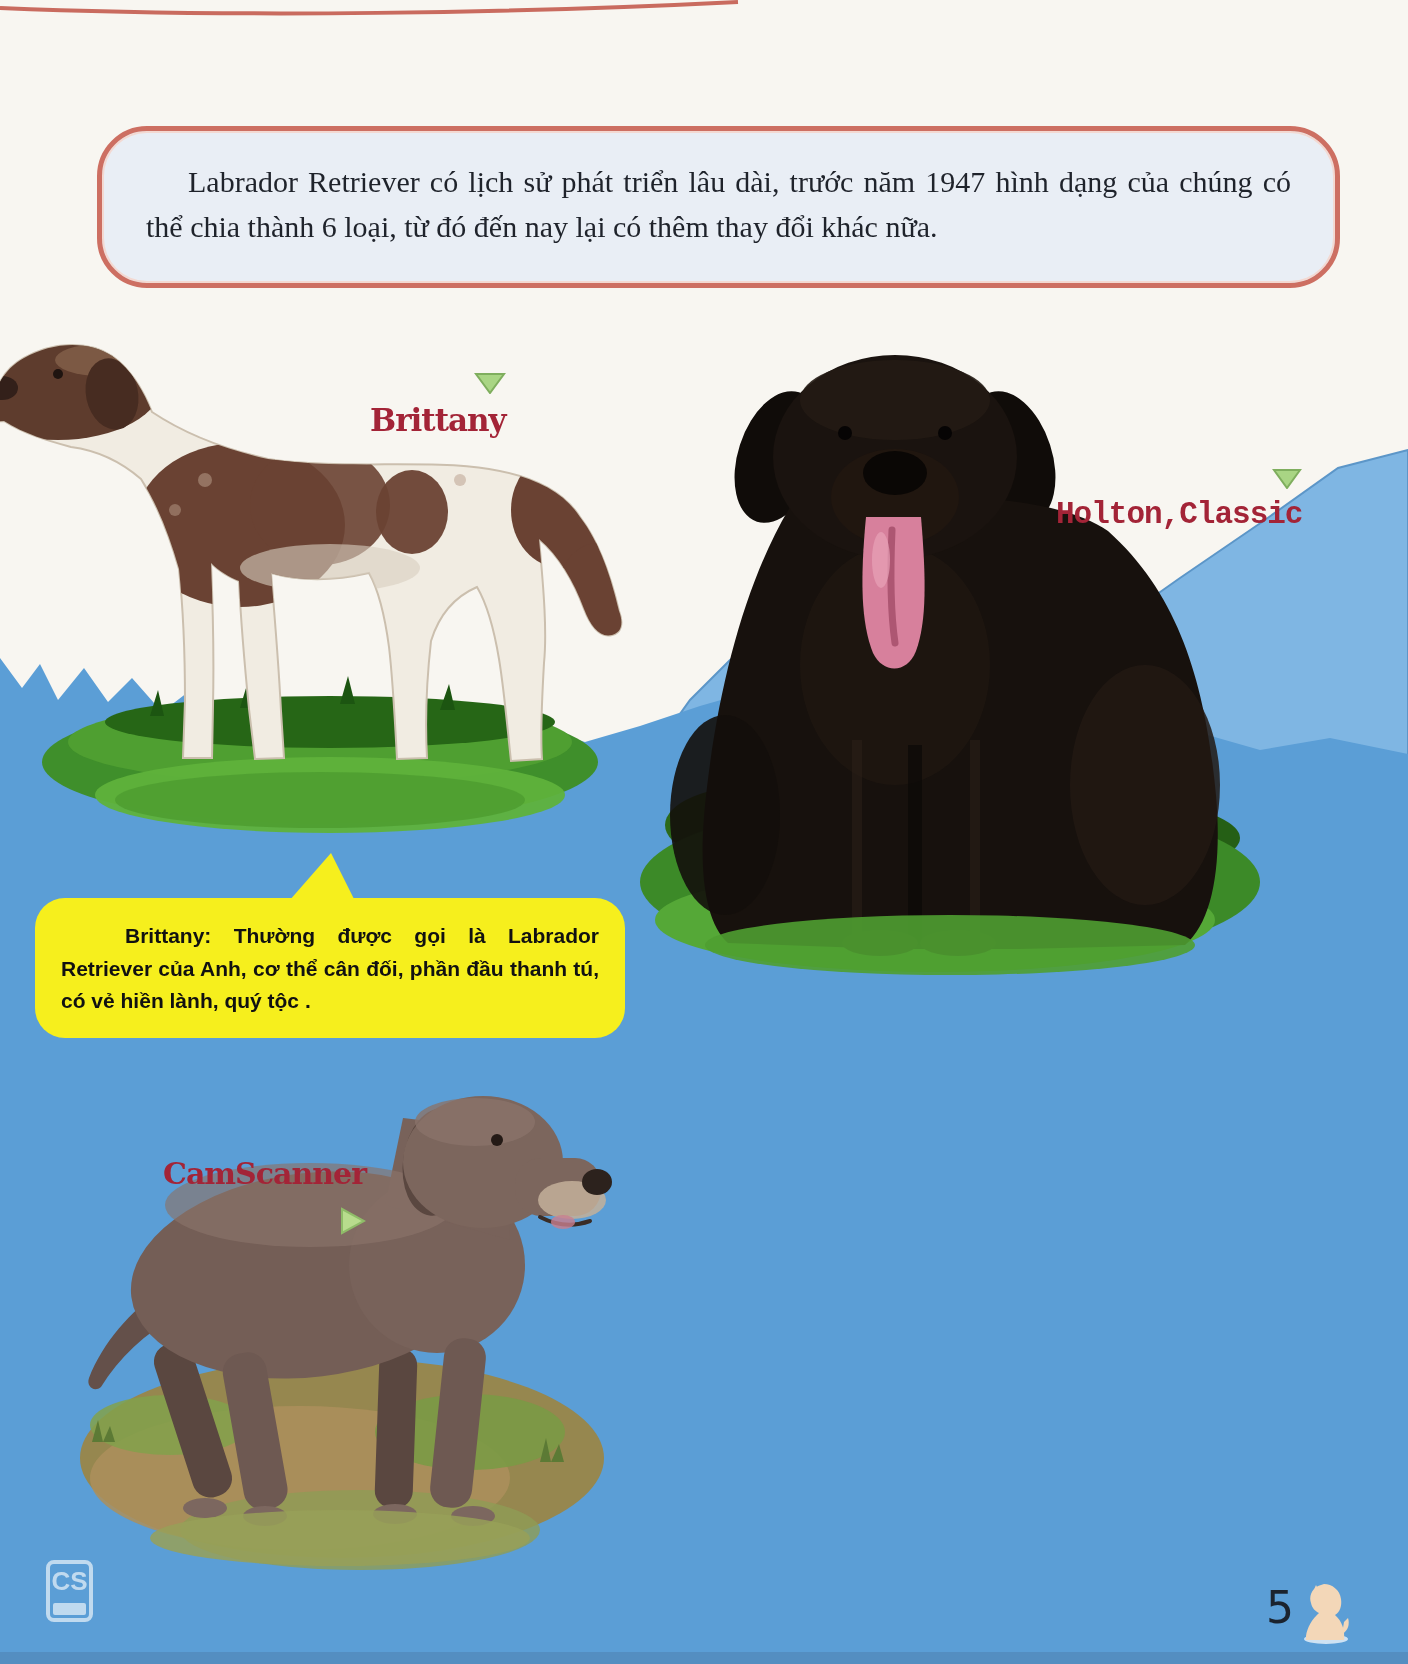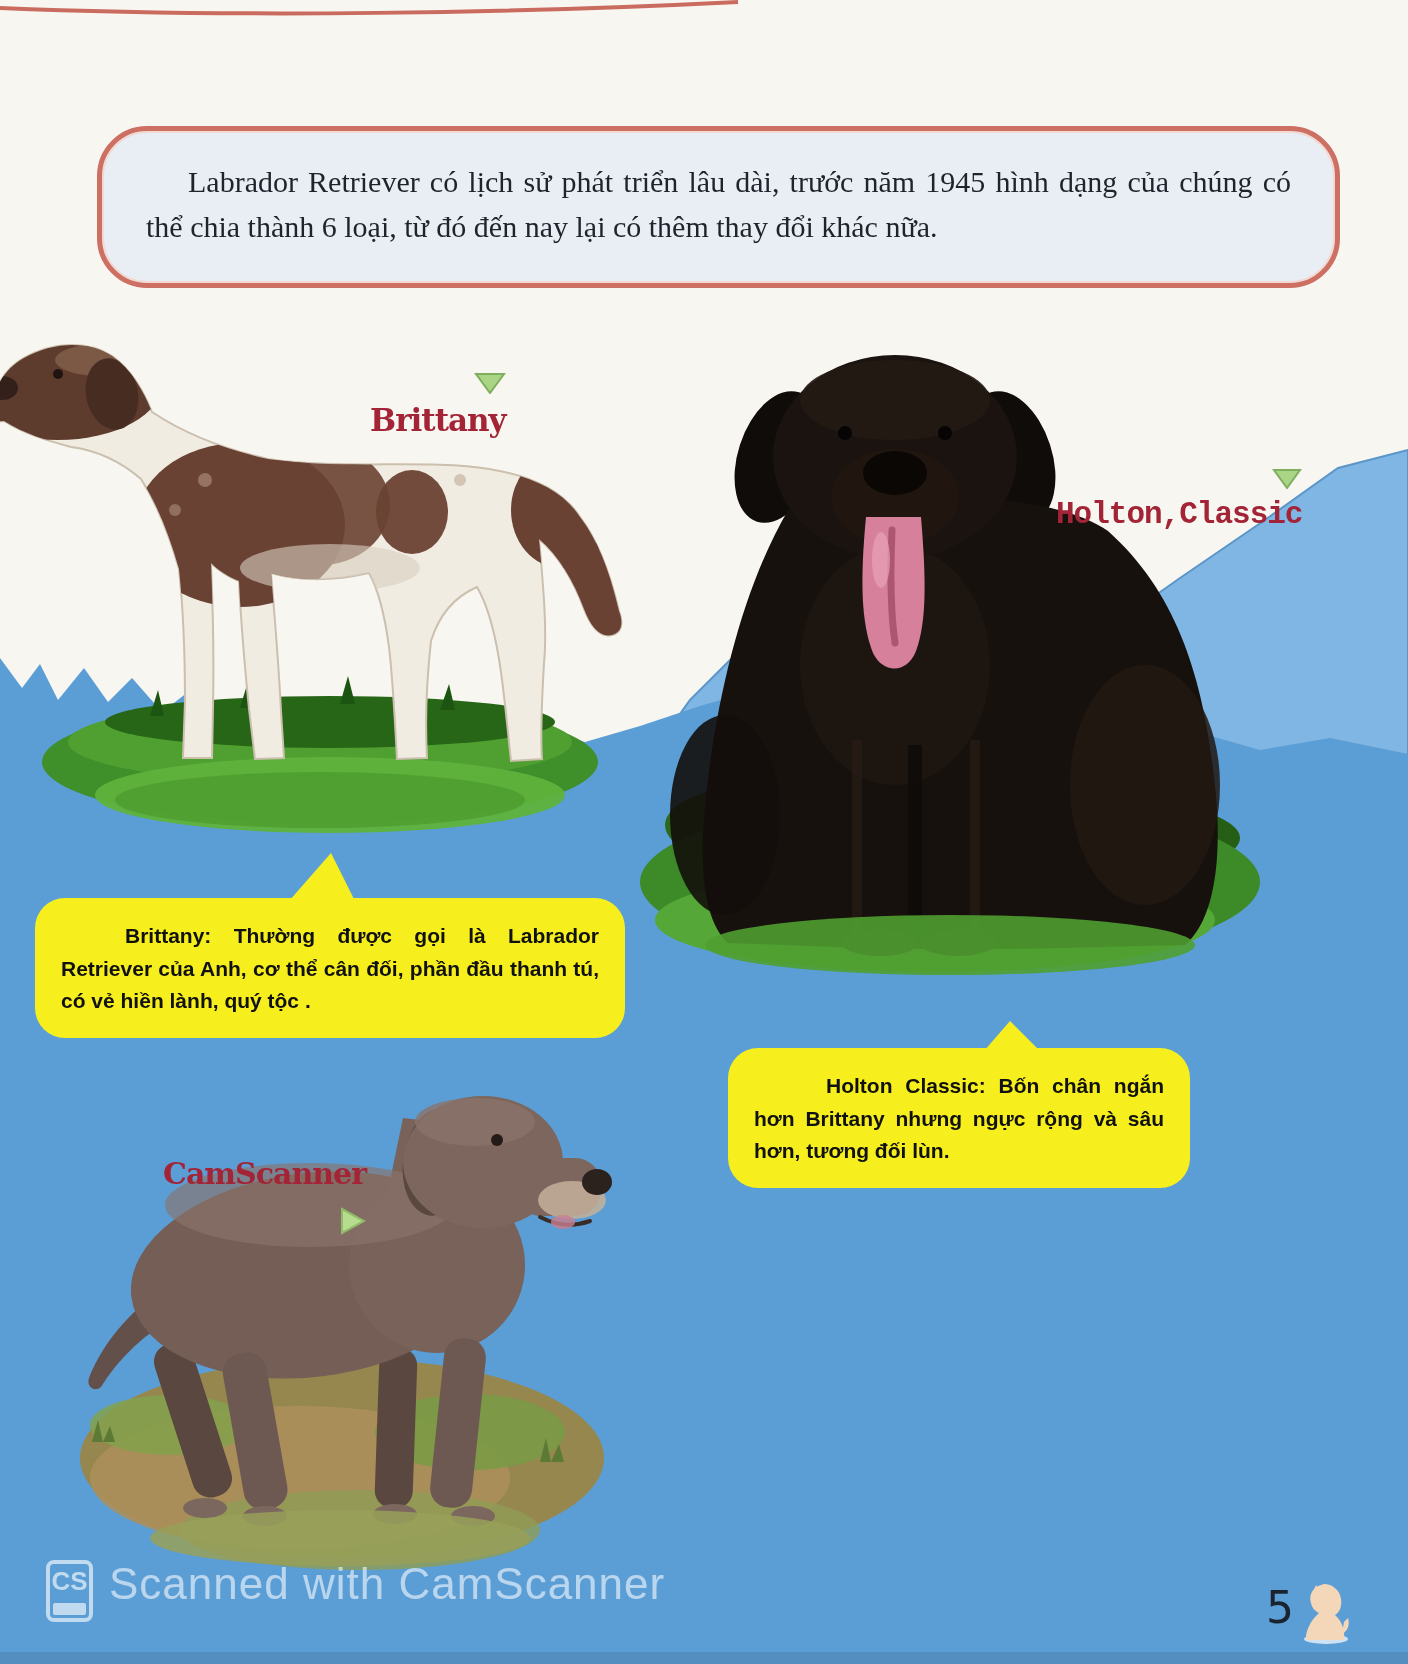--- a/index.html
+++ b/index.html
@@ -222,21 +222,21 @@
       <ellipse cx="310" cy="444" rx="22" ry="10" fill="#7c675f"></ellipse>
       <ellipse cx="388" cy="446" rx="22" ry="10" fill="#7c675f"></ellipse>
     </g>
 
     <ellipse cx="340" cy="1538" rx="190" ry="28" fill="#98a058" opacity="0.85"></ellipse>
 
     <rect x="0" y="1652" width="1408" height="12" fill="#47719c" opacity="0.35"></rect>
   </svg>
 
   <div class="abs header-box">
-    <p>Labrador Retriever có lịch sử phát triển lâu dài, trước năm 1945 hình dạng của chúng có thể chia thành 6 loại, từ đó đến nay lại có thêm thay đổi khác nữa.</p>
+    <p>Labrador Retriever có lịch sử phát triển lâu dài, trước năm 1947 hình dạng của chúng có thể chia thành 6 loại, từ đó đến nay lại có thêm thay đổi khác nữa.</p>
   </div>
 
   <div class="abs breed-label lbl-brittany">
     <svg width="32" height="22" viewBox="0 0 32 22">
       <polygon points="2,2 30,2 16,21" fill="#a9d584" stroke="#7fae5e" stroke-width="2"></polygon>
     </svg>
     <span class="txt">Brittany</span>
   </div>
 
   <div class="abs breed-label lbl-holton">
@@ -253,34 +253,27 @@
     </svg>
   </div>
 
   <div class="callout co1">
     <svg class="co-pointer" style="left:250px;top:-49px" width="72" height="52" viewBox="0 0 72 52">
       <polygon points="4,52 46,4 70,52" fill="#f6ef1d"></polygon>
     </svg>
     <p>Brittany: Thường được gọi là Labrador Retriever của Anh, cơ thể cân đối, phần đầu thanh tú, có vẻ hiền lành, quý tộc .</p>
   </div>
 
-  <div class="callout co2">
-    <svg class="co-pointer" style="left:252px;top:-29px" width="64" height="32" viewBox="0 0 64 32">
-      <polygon points="4,32 30,2 60,32" fill="#f6ef1d"></polygon>
-    </svg>
-    <p>Holton Classic: Bốn chân ngắn hơn Brittany nhưng ngực rộng và sâu hơn, tương đối lùn.</p>
-  </div>
 
 
   <div class="abs watermark">
     <div class="cs-badge">
       <div class="cs-txt">CS</div>
       <div class="cs-strip"></div>
     </div>
-    <div class="wm-text">Scanned with CamScanner</div>
   </div>
 
   <div class="abs page-num">
     <span class="num">5</span>
     <svg width="48" height="62" viewBox="0 0 48 62">
       <ellipse cx="24" cy="57" rx="22" ry="5" fill="#ffffff" opacity="0.7"></ellipse>
       <path d="M 16 4 C 9 8 7 15 9 21 C 10 26 13 29 17 31 C 10 37 5 46 4 54 L 4 58 L 42 58
                C 43 48 40 39 33 33 C 38 30 40 24 39 17 C 38 8 30 2 22 2 Z" fill="#f3d7b8"></path>
       <path d="M 40 52 C 46 49 48 42 46 36 L 42 40 Z" fill="#f3d7b8"></path>
       <path d="M 14 3 L 10 12 L 17 9 Z" fill="#f3d7b8"></path>

